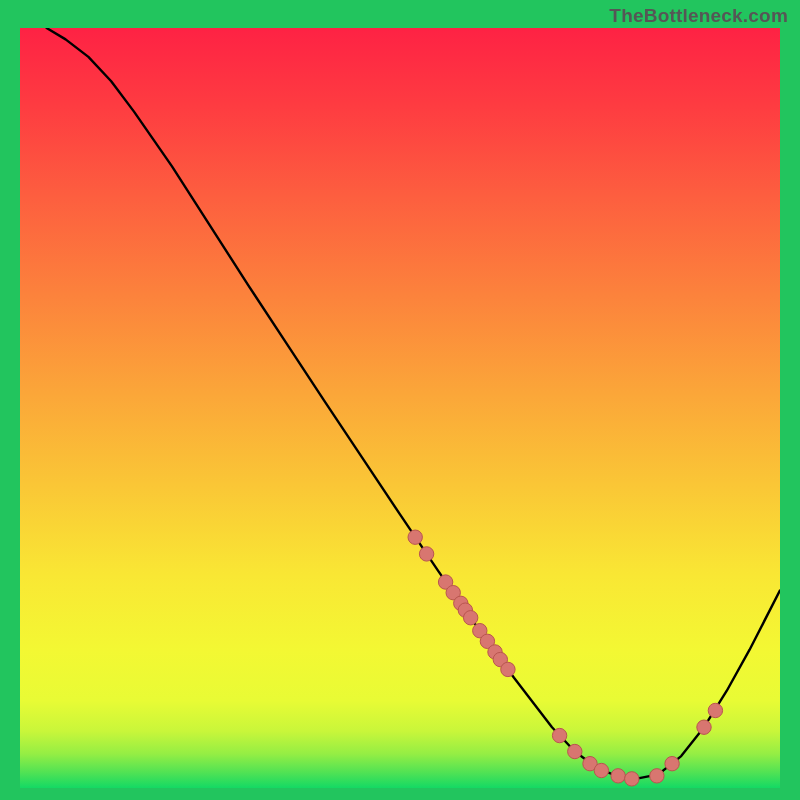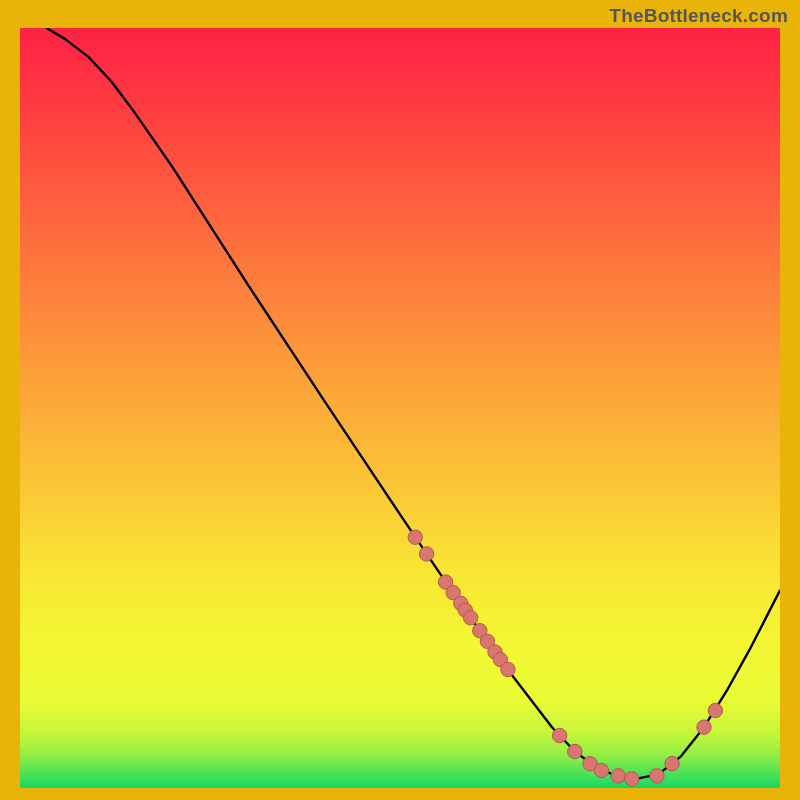--- a/index.html
+++ b/index.html
@@ -1,21 +1,21 @@
 <!DOCTYPE html>
 <html><head>
 <meta charset="utf-8">
 <style>
   * { margin: 0; padding: 0; box-sizing: border-box; }
   html, body { width: 800px; height: 800px; background: #000; overflow: hidden; }
   .frame {
     position: relative;
     width: 800px;
     height: 800px;
-    background: #eab308;
+    background: #22c55e;
   }
   .credit {
     position: absolute;
     top: 5px;
     right: 12px;
     font-family: Arial, Helvetica, sans-serif;
     font-size: 19px;
     font-weight: bold;
     color: #565656;
     letter-spacing: 0.2px;

